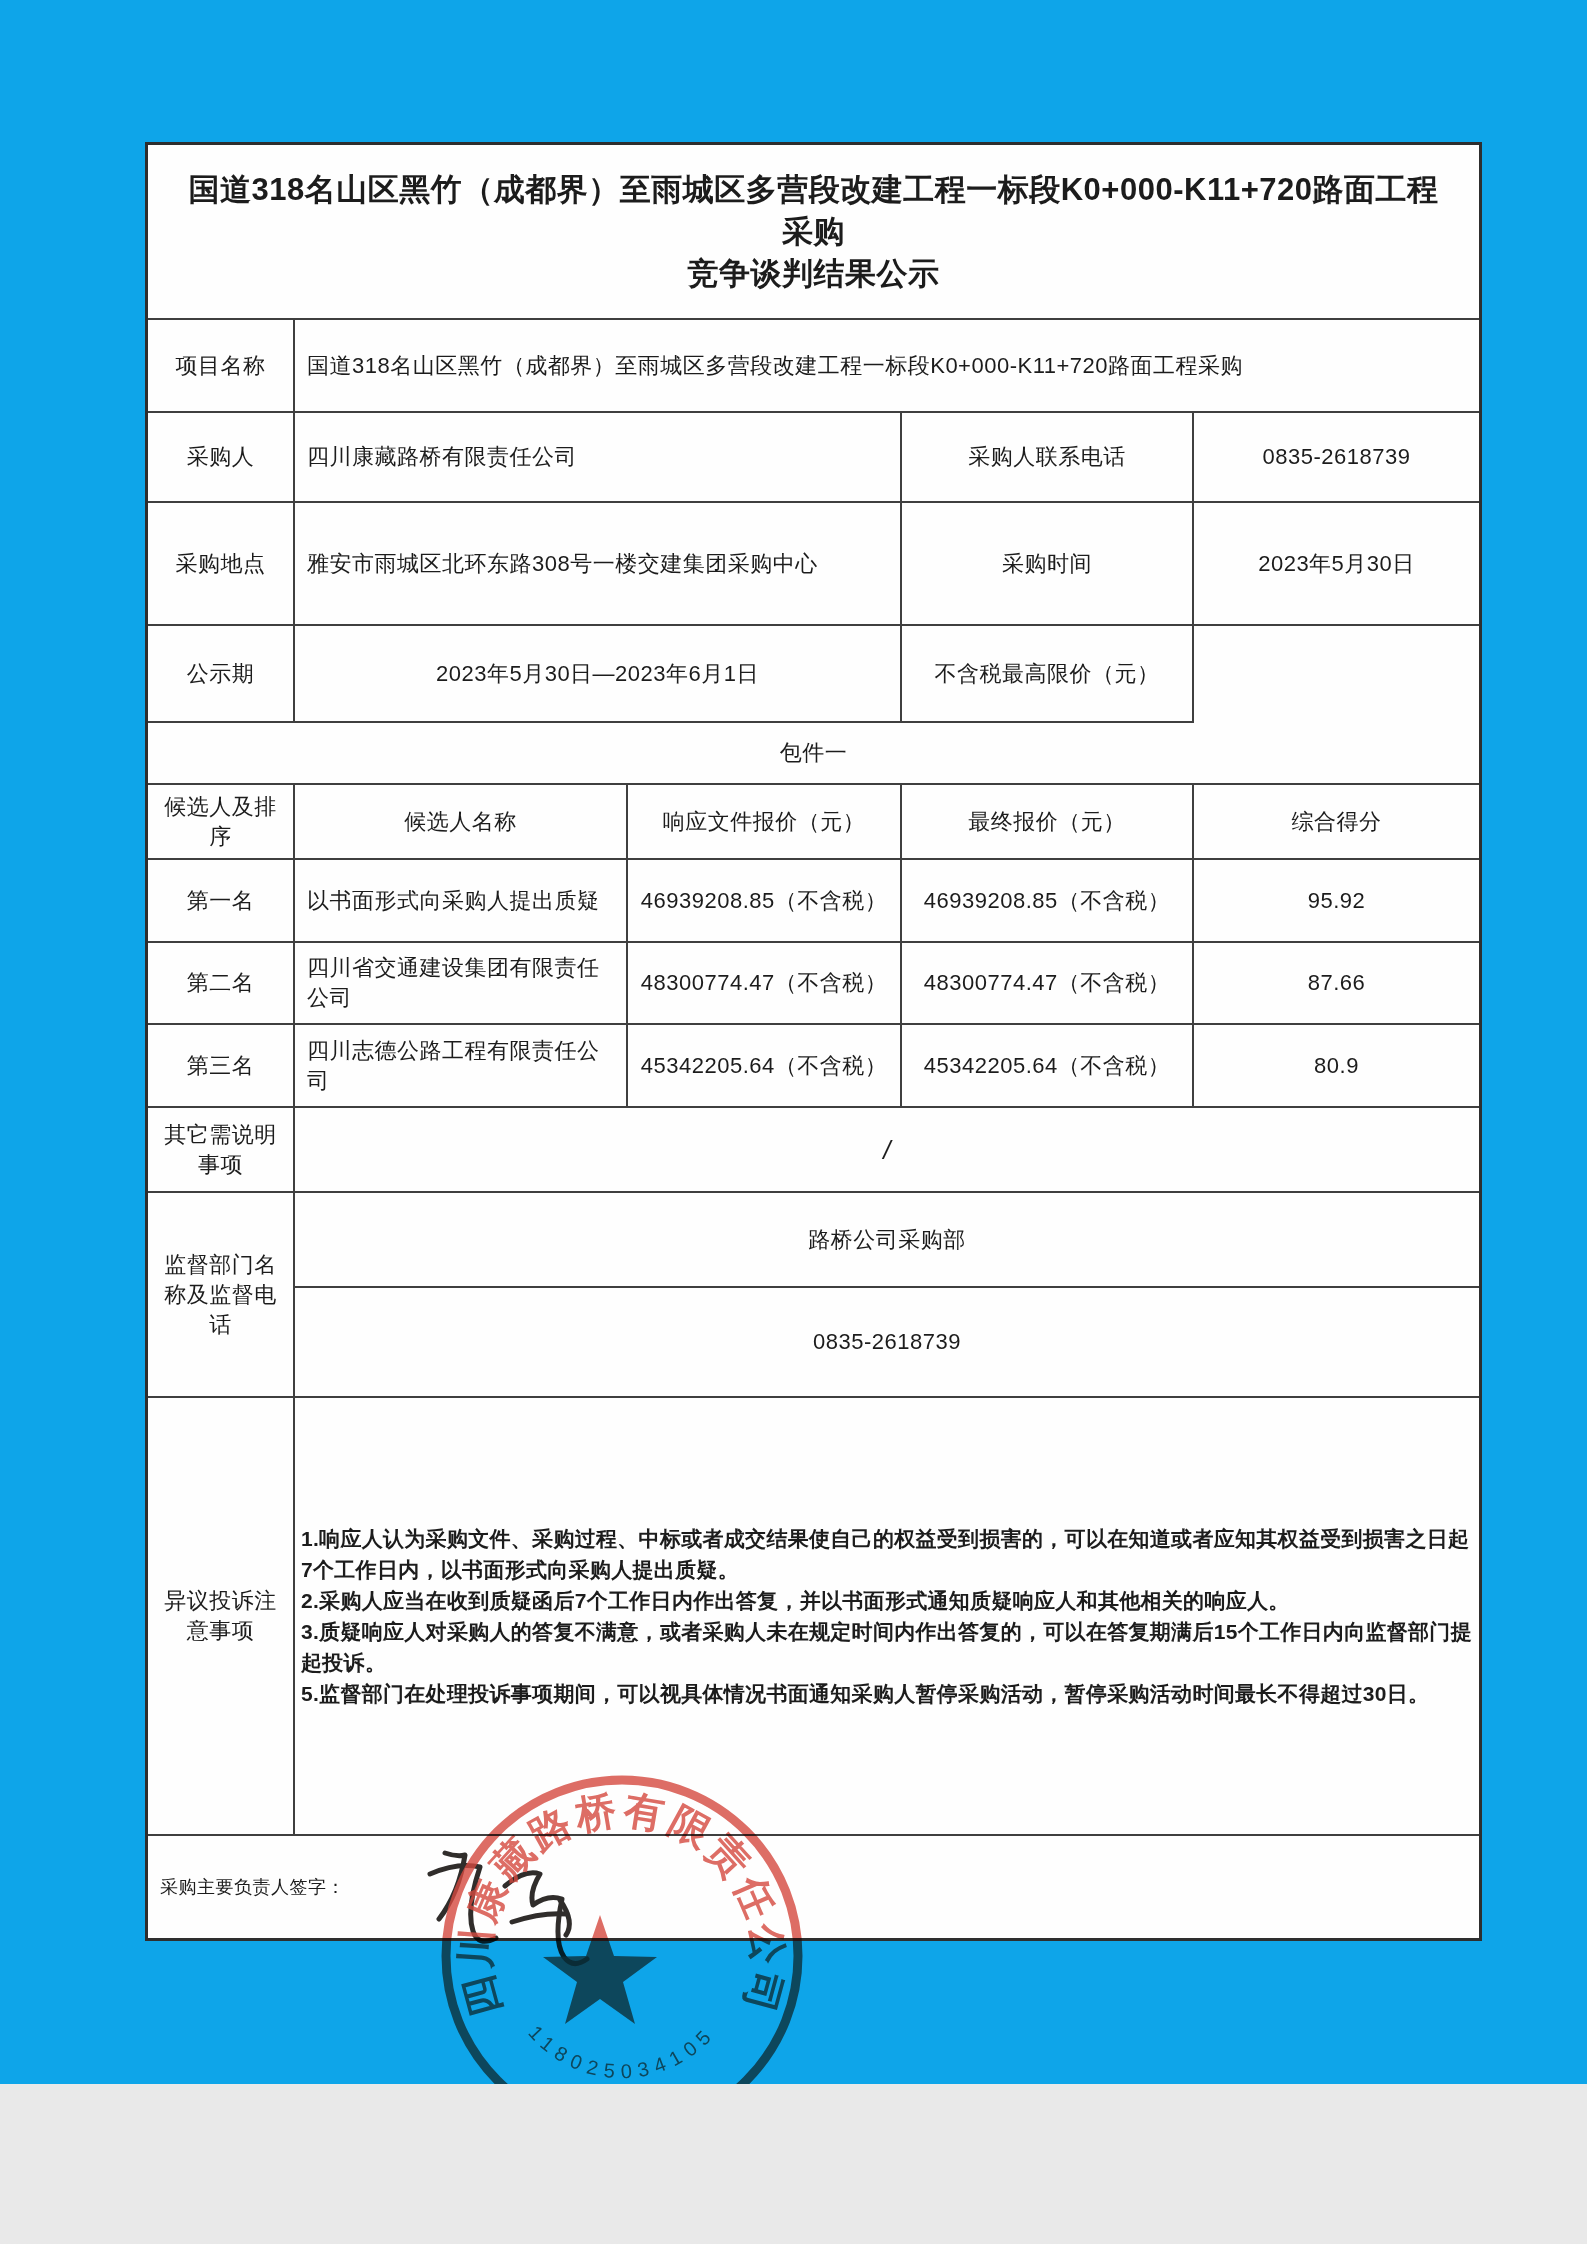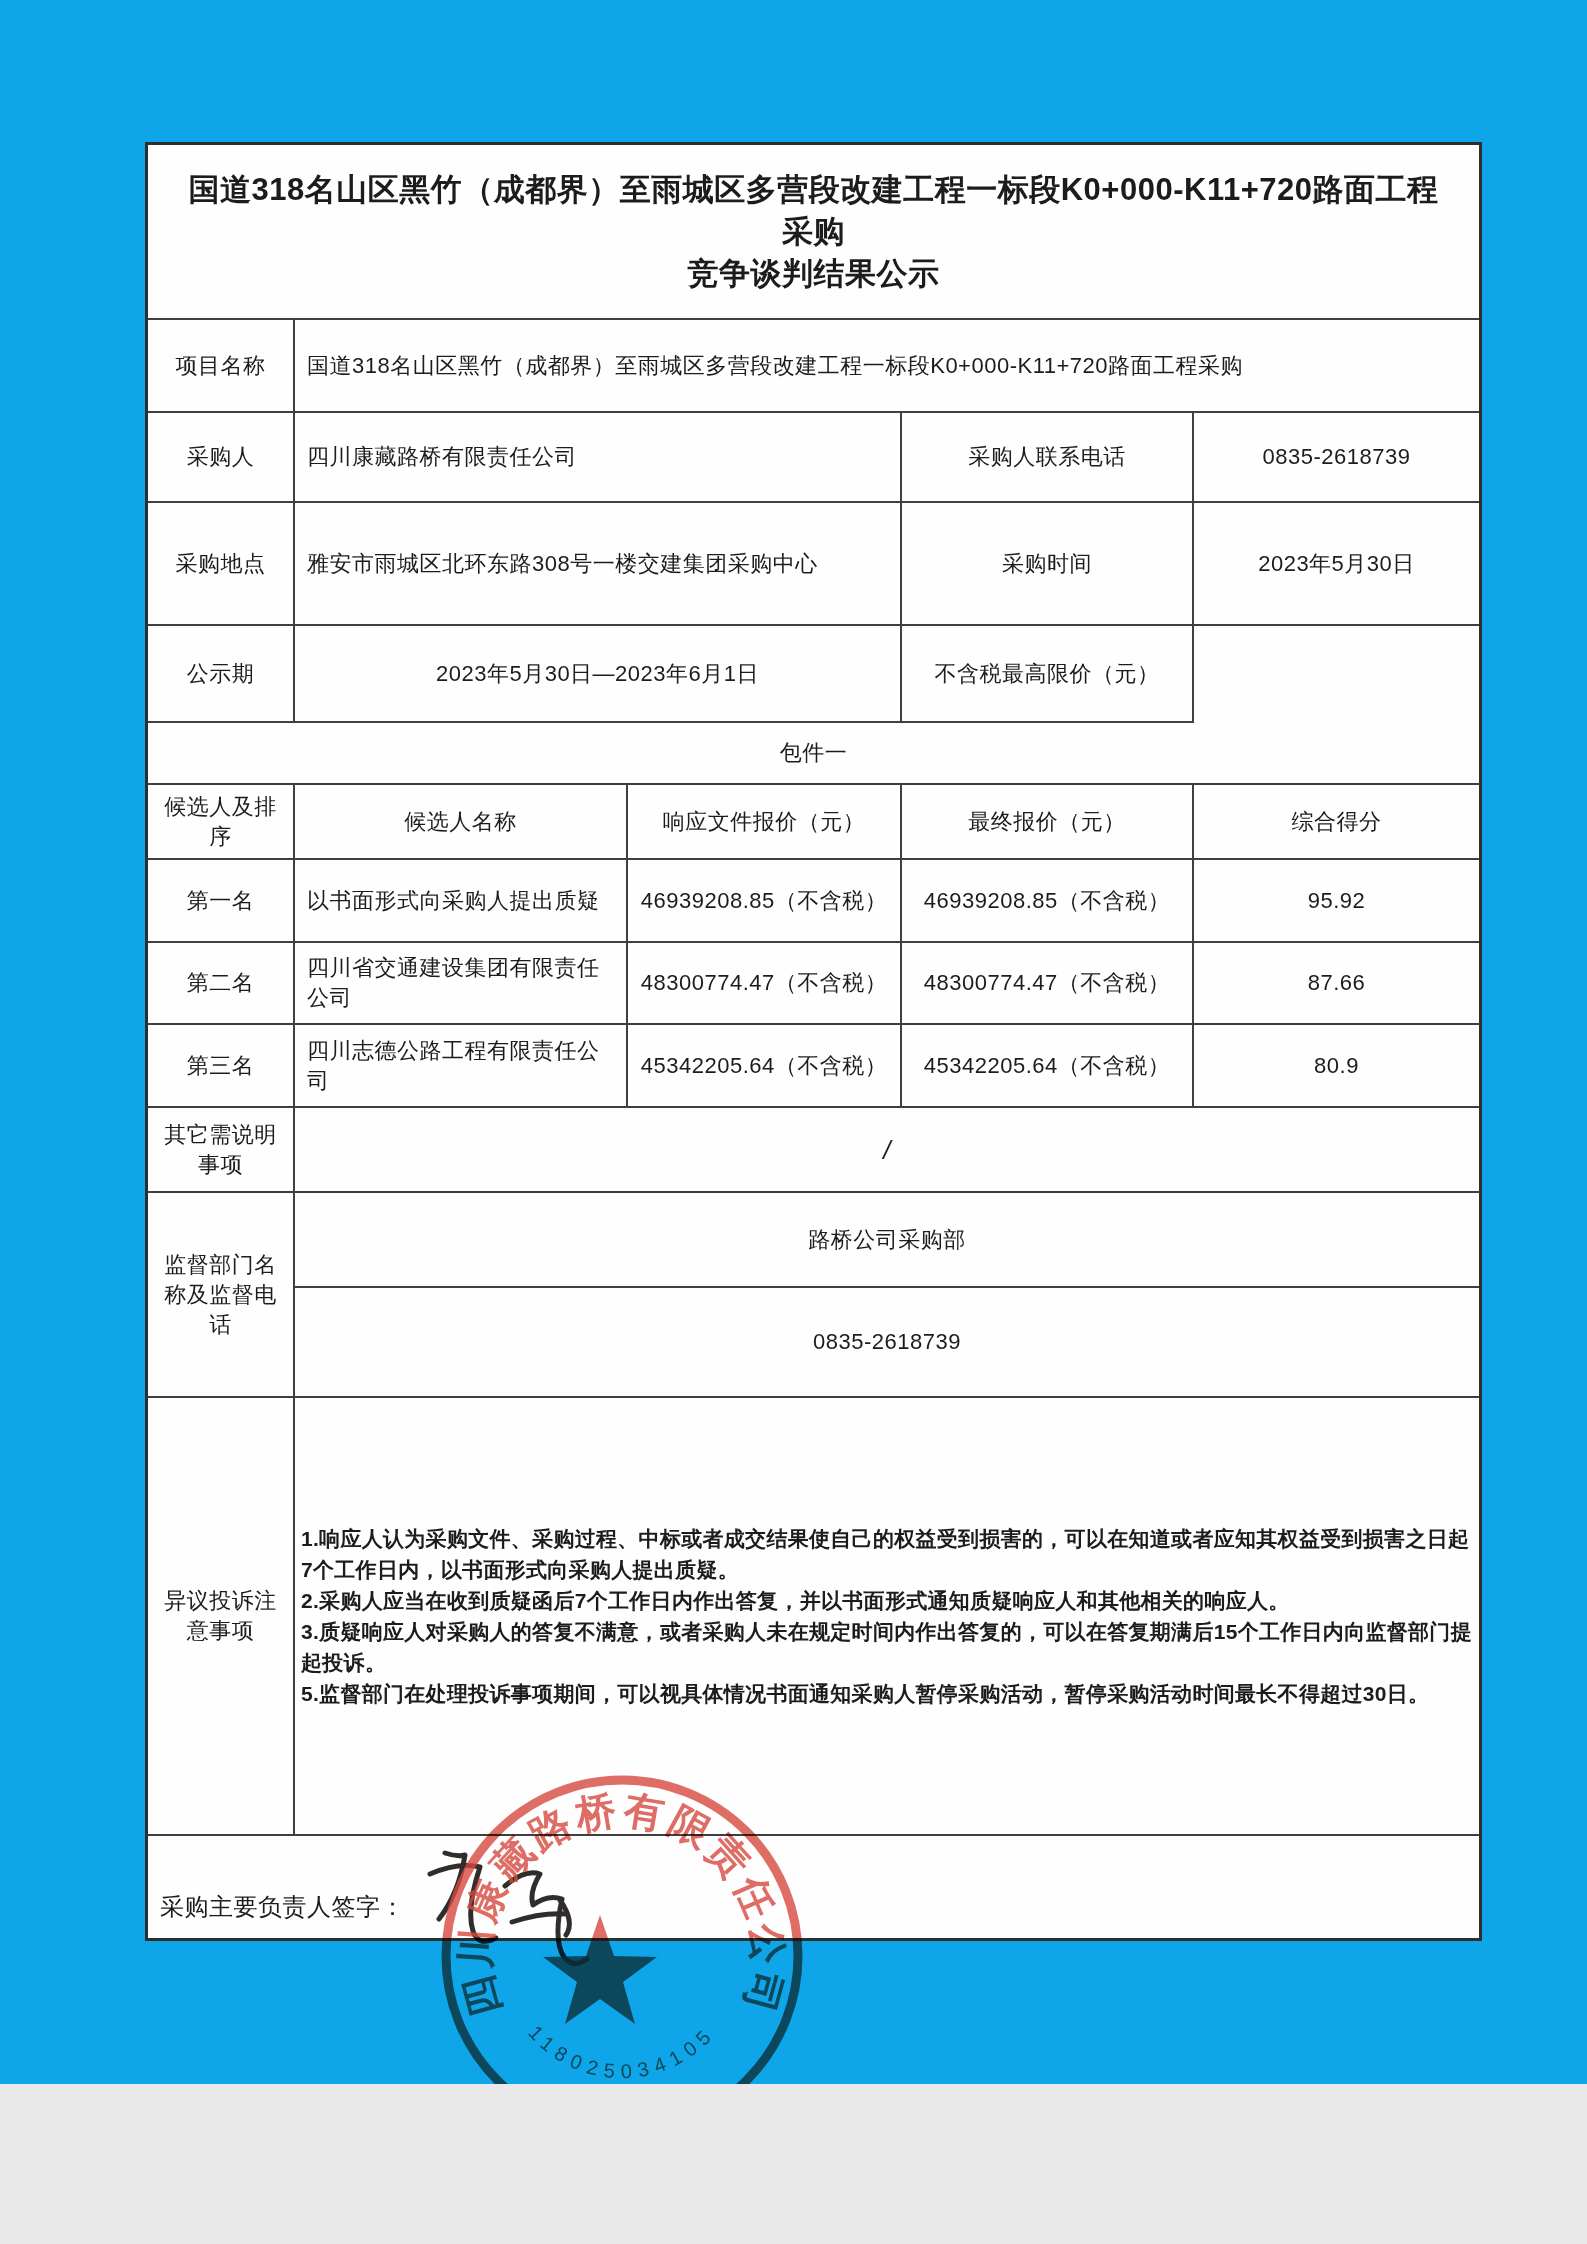--- a/index.html
+++ b/index.html
@@ -28,21 +28,21 @@
     padding:16px 6px;
     box-sizing:border-box;
     letter-spacing:.5px;
   }
   .er{border-right:none;}
   .eb{border-bottom:none;}
   .left{justify-content:flex-start;text-align:left;padding-left:12px;}
   .title-cell{flex-direction:column;font-weight:bold;font-size:31px;line-height:42px;padding:0 40px;}
   .notice{align-items:center;font-weight:bold;}
   .notice-inner{width:100%;text-align:left;font-size:21px;line-height:31px;letter-spacing:.3px;}
-  .sig-row{font-size:24px;align-items:flex-end;}
+  .sig-row{font-size:18px;}
   .slash{font-size:26px;font-style:italic;}
   .overlay{position:absolute;left:0;top:0;width:1587px;height:2244px;pointer-events:none;mix-blend-mode:multiply;}
   .stamp-red{opacity:.8;}
 </style>
 </head>
 <body>
 
 <div class="page">
   <div class="tbl">
 

